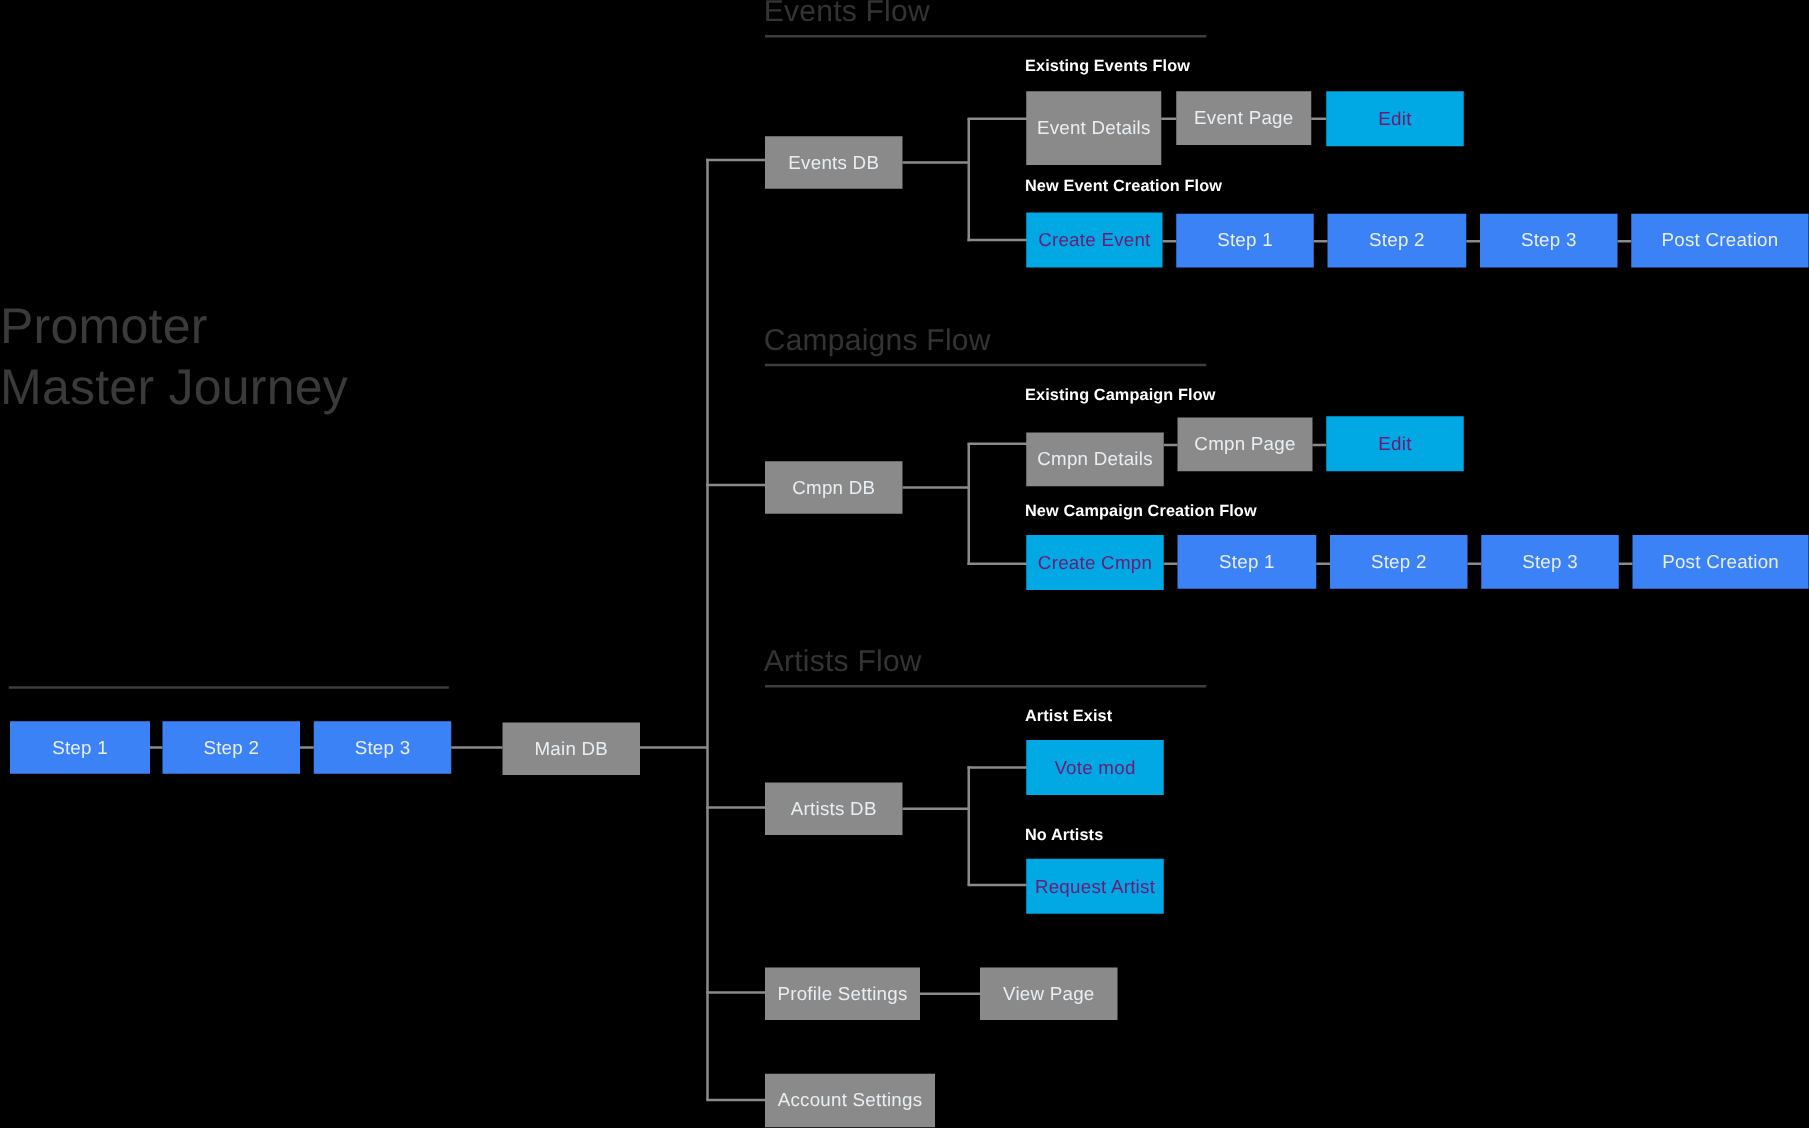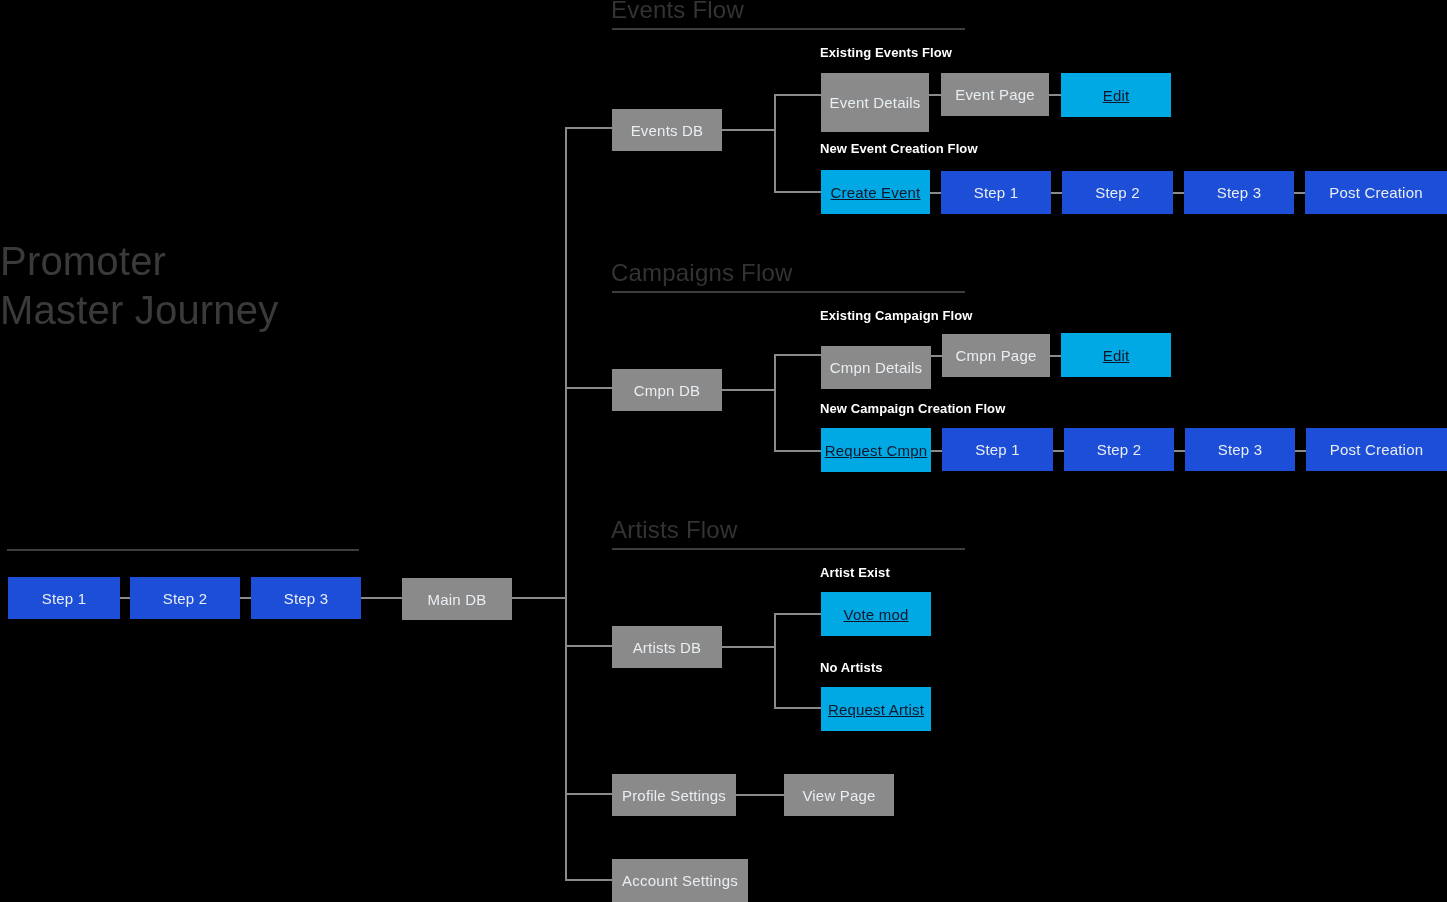--- a/index.html
+++ b/index.html
@@ -67,23 +67,23 @@
     align-items: center;
     justify-content: center;
     box-sizing: border-box;
     font-size: 15px;
     color: #e9eef2;
     letter-spacing: 0.2px;
     white-space: nowrap;
     overflow: hidden;
   }
   .node.gray  { background: #8a8a8a; }
-  .node.blue  { background: #1d4ed8; }
+  .node.blue  { background: #3b82f6; }
   .node.cyan  { background: #00a8e4; }
-  .node.cyan  { color: #0f172a; text-decoration: underline; }
+  .node.cyan  { color: #701a75; }
 </style>
 </head>
 <body>
 
 <div id="canvas">
 
   <div class="journey-title" style="left:0px; top:285px;">Master Journey</div>
   <div class="journey-title" style="left:0px; top:236px;">Promoter</div>
 
   <div class="section-rule" style="left:7px; top:549px; width:352px;"></div>
@@ -141,21 +141,21 @@
   <div class="line h" style="left:774px; top:450px; width:48px;"></div>
 
   <div class="sub-header" style="left:820px; top:308px;">Existing Campaign Flow</div>
   <div class="node gray" style="left:821px; top:346px; width:110px; height:43px;">Cmpn Details</div>
   <div class="line h" style="left:931px; top:355px; width:11px;"></div>
   <div class="node gray" style="left:942px; top:334px; width:108px; height:43px;">Cmpn Page</div>
   <div class="line h" style="left:1050px; top:355px; width:11px;"></div>
   <div class="node cyan" style="left:1061px; top:333px; width:110px; height:44px;">Edit</div>
 
   <div class="sub-header" style="left:820px; top:401px;">New Campaign Creation Flow</div>
-  <div class="node cyan" style="left:821px; top:428px; width:110px; height:44px;">Request Cmpn</div>
+  <div class="node cyan" style="left:821px; top:428px; width:110px; height:44px;">Create Cmpn</div>
   <div class="line h" style="left:931px; top:450px; width:11px;"></div>
   <div class="node blue" style="left:942px; top:428px; width:111px; height:43px;">Step 1</div>
   <div class="line h" style="left:1053px; top:450px; width:11px;"></div>
   <div class="node blue" style="left:1064px; top:428px; width:110px; height:43px;">Step 2</div>
   <div class="line h" style="left:1174px; top:450px; width:11px;"></div>
   <div class="node blue" style="left:1185px; top:428px; width:110px; height:43px;">Step 3</div>
   <div class="line h" style="left:1295px; top:450px; width:11px;"></div>
   <div class="node blue" style="left:1306px; top:428px; width:141px; height:43px;">Post Creation</div>
 
   <div class="section-header" style="left:611px; top:516px;">Artists Flow</div>

